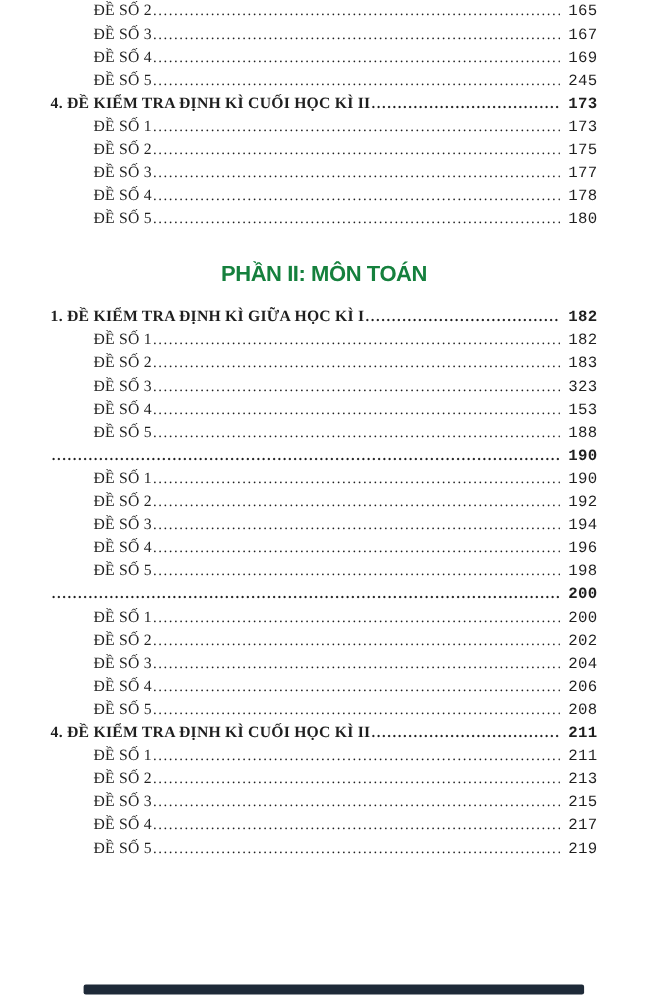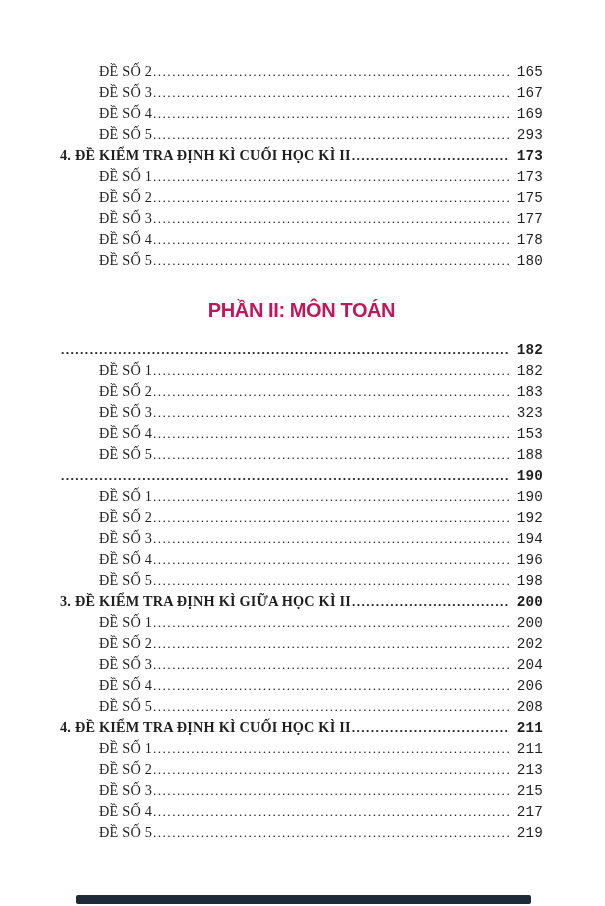--- a/index.html
+++ b/index.html
@@ -14,22 +14,21 @@
     overflow: hidden;
     font-family: "Liberation Serif", serif;
     color: var(--text-color, #1f1f1f);
   }
   .page {
     position: relative;
     width: 605px;
     height: 906px;
   }
   .content {
-    margin: 0 62px 0 60px;
-    padding-top: 61px;
+    margin: 0 62px 0 46px;
   }
   .toc-list { }
   .row {
     display: flex;
     align-items: baseline;
     line-height: 20px;
     font-size: 14.3px;
     letter-spacing: 0.2px;
     white-space: nowrap;
   }
@@ -60,21 +59,21 @@
     text-align: right;
     font-family: Liberation Mono, monospace;
   }
   .part-heading {
     text-align: center;
     font-family: "Liberation Sans", sans-serif;
     font-weight: 700;
     font-size: 20px;
     line-height: 24px;
     letter-spacing: -0.4px;
-    color: #be185d;
+    color: #15803d;
     margin: 27px 0 17px 0;
   }
   .footer-bar {
     position: absolute;
     left: 76px;
     bottom: 2px;
     width: 455px;
     height: 9px;
     border-radius: 2px;
     background: var(--footer-color, #1e2a38);
@@ -97,21 +96,21 @@
           <span class="pg">167</span>
         </div>
         <div class="row lvl2">
           <span class="lbl">ĐỀ SỐ 4</span>
           <span class="leader"></span>
           <span class="pg">169</span>
         </div>
         <div class="row lvl2">
           <span class="lbl">ĐỀ SỐ 5</span>
           <span class="leader"></span>
-          <span class="pg">293</span>
+          <span class="pg">245</span>
         </div>
         <div class="row lvl1">
           <span class="lbl">4. ĐỀ KIỂM TRA ĐỊNH KÌ CUỐI HỌC KÌ II</span>
           <span class="leader"></span>
           <span class="pg">173</span>
         </div>
         <div class="row lvl2">
           <span class="lbl">ĐỀ SỐ 1</span>
           <span class="leader"></span>
           <span class="pg">173</span>
@@ -133,20 +132,21 @@
         </div>
         <div class="row lvl2">
           <span class="lbl">ĐỀ SỐ 5</span>
           <span class="leader"></span>
           <span class="pg">180</span>
         </div>
       </div>
     <div class="part-heading">PHẦN II: MÔN TOÁN</div>
     <div class="toc-list">
         <div class="row lvl1">
+          <span class="lbl">1. ĐỀ KIỂM TRA ĐỊNH KÌ GIỮA HỌC KÌ I</span>
           <span class="leader"></span>
           <span class="pg">182</span>
         </div>
         <div class="row lvl2">
           <span class="lbl">ĐỀ SỐ 1</span>
           <span class="leader"></span>
           <span class="pg">182</span>
         </div>
         <div class="row lvl2">
           <span class="lbl">ĐỀ SỐ 2</span>
@@ -191,21 +191,20 @@
           <span class="lbl">ĐỀ SỐ 4</span>
           <span class="leader"></span>
           <span class="pg">196</span>
         </div>
         <div class="row lvl2">
           <span class="lbl">ĐỀ SỐ 5</span>
           <span class="leader"></span>
           <span class="pg">198</span>
         </div>
         <div class="row lvl1">
-          <span class="lbl">3. ĐỀ KIỂM TRA ĐỊNH KÌ GIỮA HỌC KÌ II</span>
           <span class="leader"></span>
           <span class="pg">200</span>
         </div>
         <div class="row lvl2">
           <span class="lbl">ĐỀ SỐ 1</span>
           <span class="leader"></span>
           <span class="pg">200</span>
         </div>
         <div class="row lvl2">
           <span class="lbl">ĐỀ SỐ 2</span>

